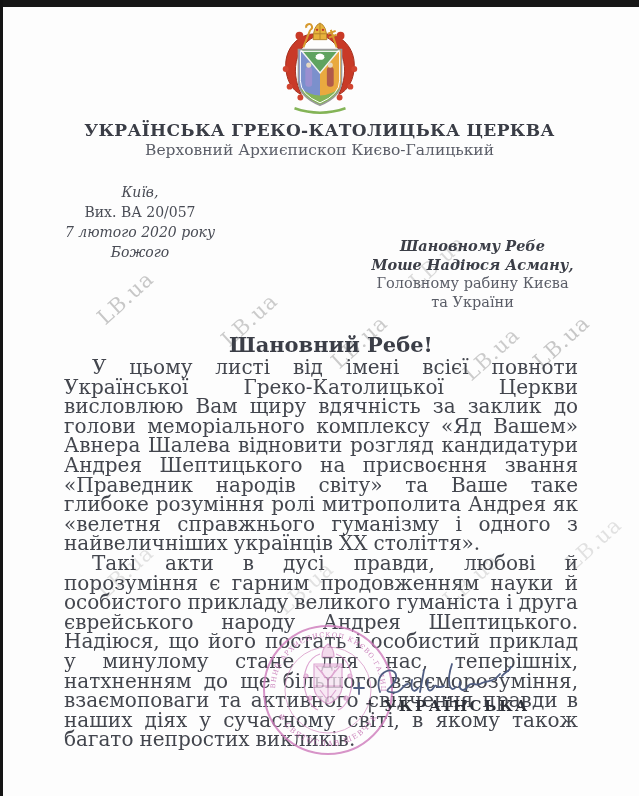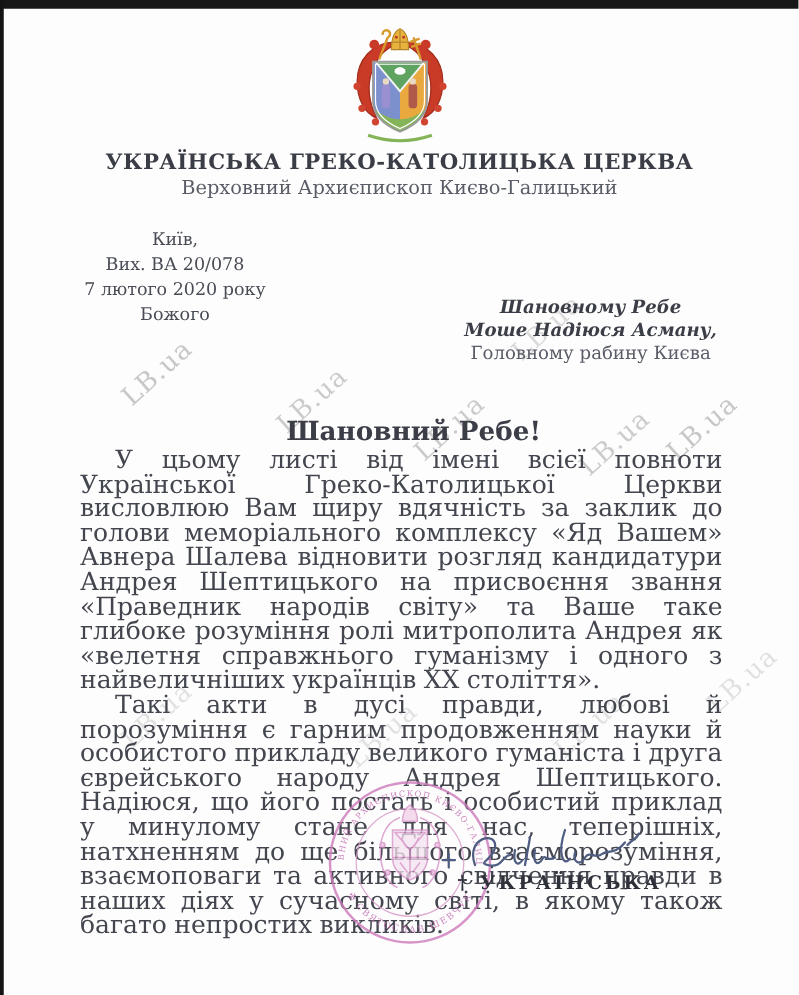--- a/index.html
+++ b/index.html
@@ -18,21 +18,21 @@
   }
   .org-sub{
     position:absolute;left:0;top:141px;width:639px;text-align:center;
     font-size:15.5px;color:#5a5d67;
   }
 
   .ref-block{
     position:absolute;left:50px;top:182px;width:180px;text-align:center;
     font-size:14px;line-height:20px;color:#494c55;
   }
-  .ref-city,.ref-date{}
+  .ref-city,.ref-date{font-style:italic;}
 
   .recipient{
     position:absolute;left:370px;top:236px;width:205px;text-align:center;
     font-size:14.5px;line-height:19px;color:#5a5d67;
   }
   .recipient .strong{font-weight:bold;color:#3b3e47;font-style:italic;}
 
   .salutation{
     position:absolute;left:229px;top:332px;
     font-weight:bold;font-size:21px;color:#3b3e47;
@@ -125,28 +125,29 @@
     <path d="M28,28 L72,28 L72,60 Q72,76 50,85 Q28,76 28,60 Z" fill="none" stroke="#9a9a9a" stroke-width="1.6"></path>
     <path d="M30,30 L70,30 L70,60 Q70,74 50,82.5 Q30,74 30,60 Z" fill="none" stroke="#ffffff" stroke-width="1"></path>
     <path d="M24,88 Q50,97 76,88" stroke="#84b457" stroke-width="2.5" fill="none"></path>
   </svg>
 
   <div class="org-name">УКРАЇНСЬКА ГРЕКО-КАТОЛИЦЬКА ЦЕРКВА</div>
   <div class="org-sub">Верховний Архиєпископ Києво-Галицький</div>
 
   <div class="ref-block">
     <div class="ref-city">Київ,</div>
-    <div class="ref-number">Вих. ВА 20/078</div>
+    <div class="ref-number">Вих. ВА 20/057</div>
     <div class="ref-date">7 лютого 2020 року Божого</div>
   </div>
 
   <div class="recipient">
     <div class="strong">Шановному Ребе</div>
     <div class="strong">Моше Надіюся Асману,</div>
     <div>Головному рабину Києва</div>
+    <div>та України</div>
   </div>
 
   <div class="salutation">Шановний Ребе!</div>
 
   <div class="body-text">
     <p>У цьому листі від імені всієї повноти Української Греко-Католицької Церкви висловлюю Вам щиру вдячність за заклик до голови меморіального комплексу «Яд Вашем» Авнера Шалева відновити розгляд кандидатури Андрея Шептицького на присвоєння звання «Праведник народів світу» та Ваше таке глибоке розуміння ролі митрополита Андрея як «велетня справжнього гуманізму і одного з найвеличніших українців ХХ століття».</p>
     <p>Такі акти в дусі правди, любові й порозуміння є гарним продовженням науки й особистого прикладу великого гуманіста і друга єврейського народу Андрея Шептицького. Надіюся, що його постать і особистий приклад у минулому стане для нас, теперішніх, натхненням до ще більшого взаєморозуміння, взаємоповаги та активного свідчення правди в наших діях у сучасному світі, в якому також багато непростих викликів.</p>
   </div>
 
   <svg class="stamp" viewBox="0 0 140 140">

